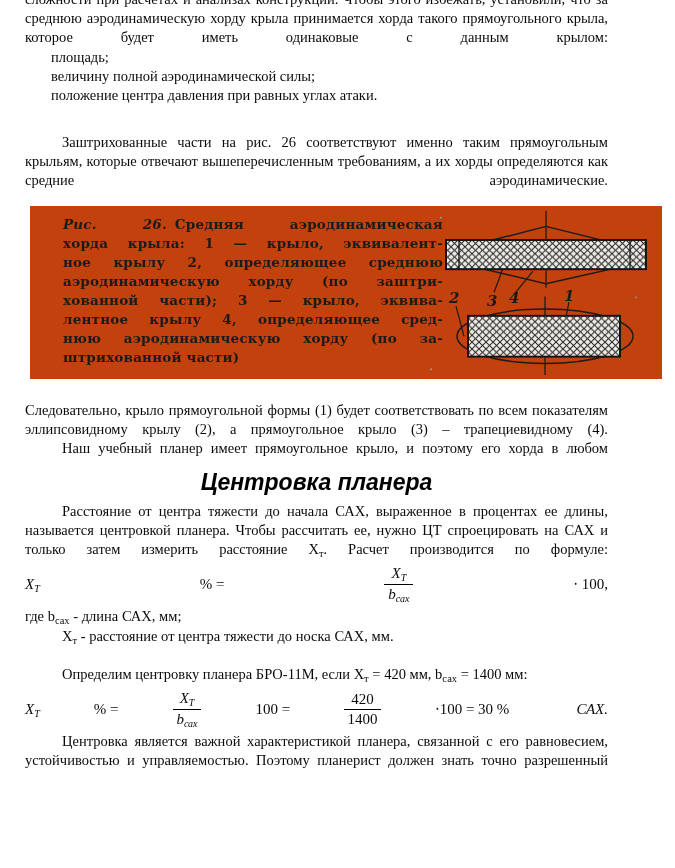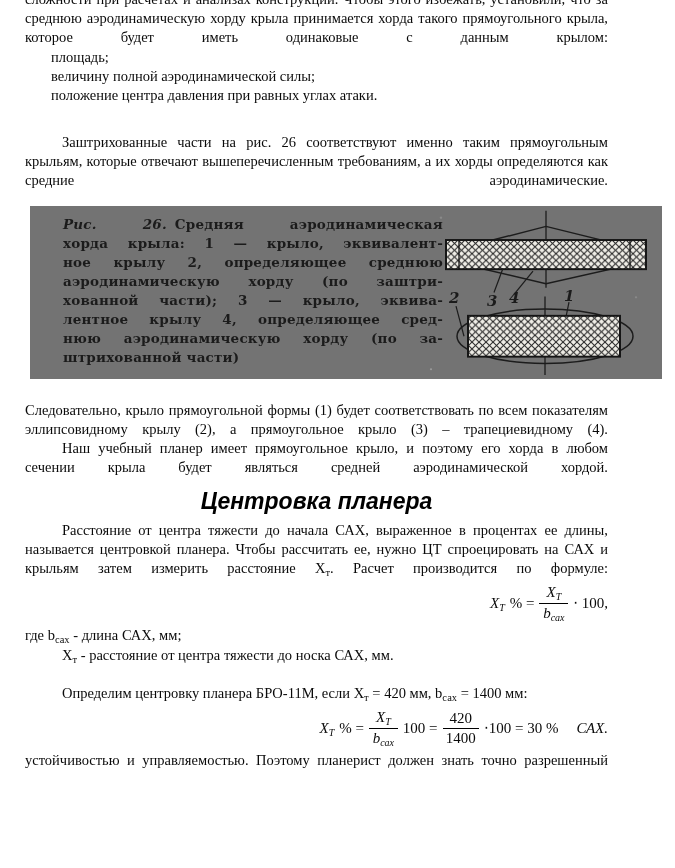--- a/index.html
+++ b/index.html
@@ -12,34 +12,34 @@
   .ln{text-align:justify;text-align-last:justify;white-space:normal;}
   .ln-last{text-align:left;}
   .ind{padding-left:37px;}
   .clip{height:48px;overflow:hidden;}
   .clip-inner{margin-top:-10px;}
   .list-item{margin-left:26px;}
   .p-hatched{margin-top:28px;}
   .p-sled{margin-top:22px;}
   .sub{font-size:10.5px;position:relative;top:3px;}
   
-  .figure{position:relative;margin:16px 0 0 5px;width:632px;height:173px;background:#737373;text-decoration:underline;}
+  .figure{position:relative;margin:16px 0 0 5px;width:632px;height:173px;background:#c2410c;text-decoration:underline;}
   .fig-caption{position:absolute;left:33px;top:9px;width:380px;
     font-family:"DejaVu Serif",serif;font-weight:bold;font-size:13.5px;line-height:19px;
     letter-spacing:0.2px;color:#1b1b1b;}
   .cap-line{text-align:justify;text-align-last:justify;}
   .cap-last{text-align-last:left;}
   .cap-prefix{font-style:italic;margin-right:8px;}
   .fig-svg{position:absolute;left:393px;top:0;}
   
   .heading{margin:12px 0 8px 0;text-align:center;
     font-family:"Liberation Sans",sans-serif;font-style:italic;font-weight:bold;
     font-size:23px;line-height:24px;color:#000;}
   
-  .formula{display:flex;justify-content:flex-end;align-items:center;gap:5px;
+  .formula{display:flex;justify-content:space-between;align-items:center;gap:5px;
     margin:5px 0 3px 0;font-size:15px;line-height:17px;}
   .frm-var{font-style:italic;}
   .frm-var sub,.fsub{font-style:italic;font-size:10px;vertical-align:-3px;line-height:1;}
   .frac{display:inline-flex;flex-direction:column;align-items:center;vertical-align:middle;}
   .frac .num{border-bottom:1px solid #000;padding:0 7px 1px 7px;text-align:center;}
   .frac .den{padding:1px 2px 0 2px;text-align:center;}
   .frm-cax{font-style:italic;margin-left:13px;}
   .where1{margin-top:2px;}
   .where2{margin-left:37px;}
   .p-opr{margin-top:18px;padding-left:37px;}
@@ -120,29 +120,28 @@
     </svg>
   </div>
 
   <div class="p-sled">
     <div class="ln">Следовательно, крыло прямоугольной формы (1) будет соответствовать по всем показателям</div>
     <div class="ln ln-last">эллипсовидному крылу (2), а прямоугольное крыло (3) – трапециевидному (4).</div>
   </div>
 
   <div>
     <div class="ln ind">Наш учебный планер имеет прямоугольное крыло, и поэтому его хорда в любом</div>
-    <div class="ln ln-last">сечении крыла будет являться средней аэродинамической хордой.</div>
   </div>
 
   <div class="heading">Центровка планера</div>
 
   <div>
     <div class="ln ind">Расстояние от центра тяжести до начала САХ, выраженное в процентах ее длины,</div>
     <div class="ln">называется центровкой планера. Чтобы рассчитать ее, нужно ЦТ спроецировать на САХ и</div>
-    <div class="ln ln-last"><span>крыльям затем измерить расстояние Х</span><span class="sub">т</span><span>. Расчет производится по формуле:</span></div>
+    <div class="ln ln-last"><span>только затем измерить расстояние Х</span><span class="sub">т</span><span>. Расчет производится по формуле:</span></div>
   </div>
 
   <div class="formula">
     <span class="frm-var"><span>X</span><sub>Т</sub></span>
     <span>% =</span>
     <span class="frac">
       <span class="num frm-var"><span>X</span><sub>Т</sub></span>
       <span class="den frm-var"><span>b</span><sub>сах</sub></span>
     </span>
     <span>⋅ 100,</span>
@@ -163,16 +162,17 @@
     <span>100 =</span>
     <span class="frac">
       <span class="num">420</span>
       <span class="den">1400</span>
     </span>
     <span>⋅100 = 30 %</span>
     <span class="frm-cax">САХ.</span>
   </div>
 
   <div class="p-close">
+    <div class="ln ind">Центровка является важной характеристикой планера, связанной с его равновесием,</div>
     <div class="ln ln-last">устойчивостью и управляемостью. Поэтому планерист должен знать точно разрешенный</div>
   </div>
 
 </div>
 
 </body></html>

